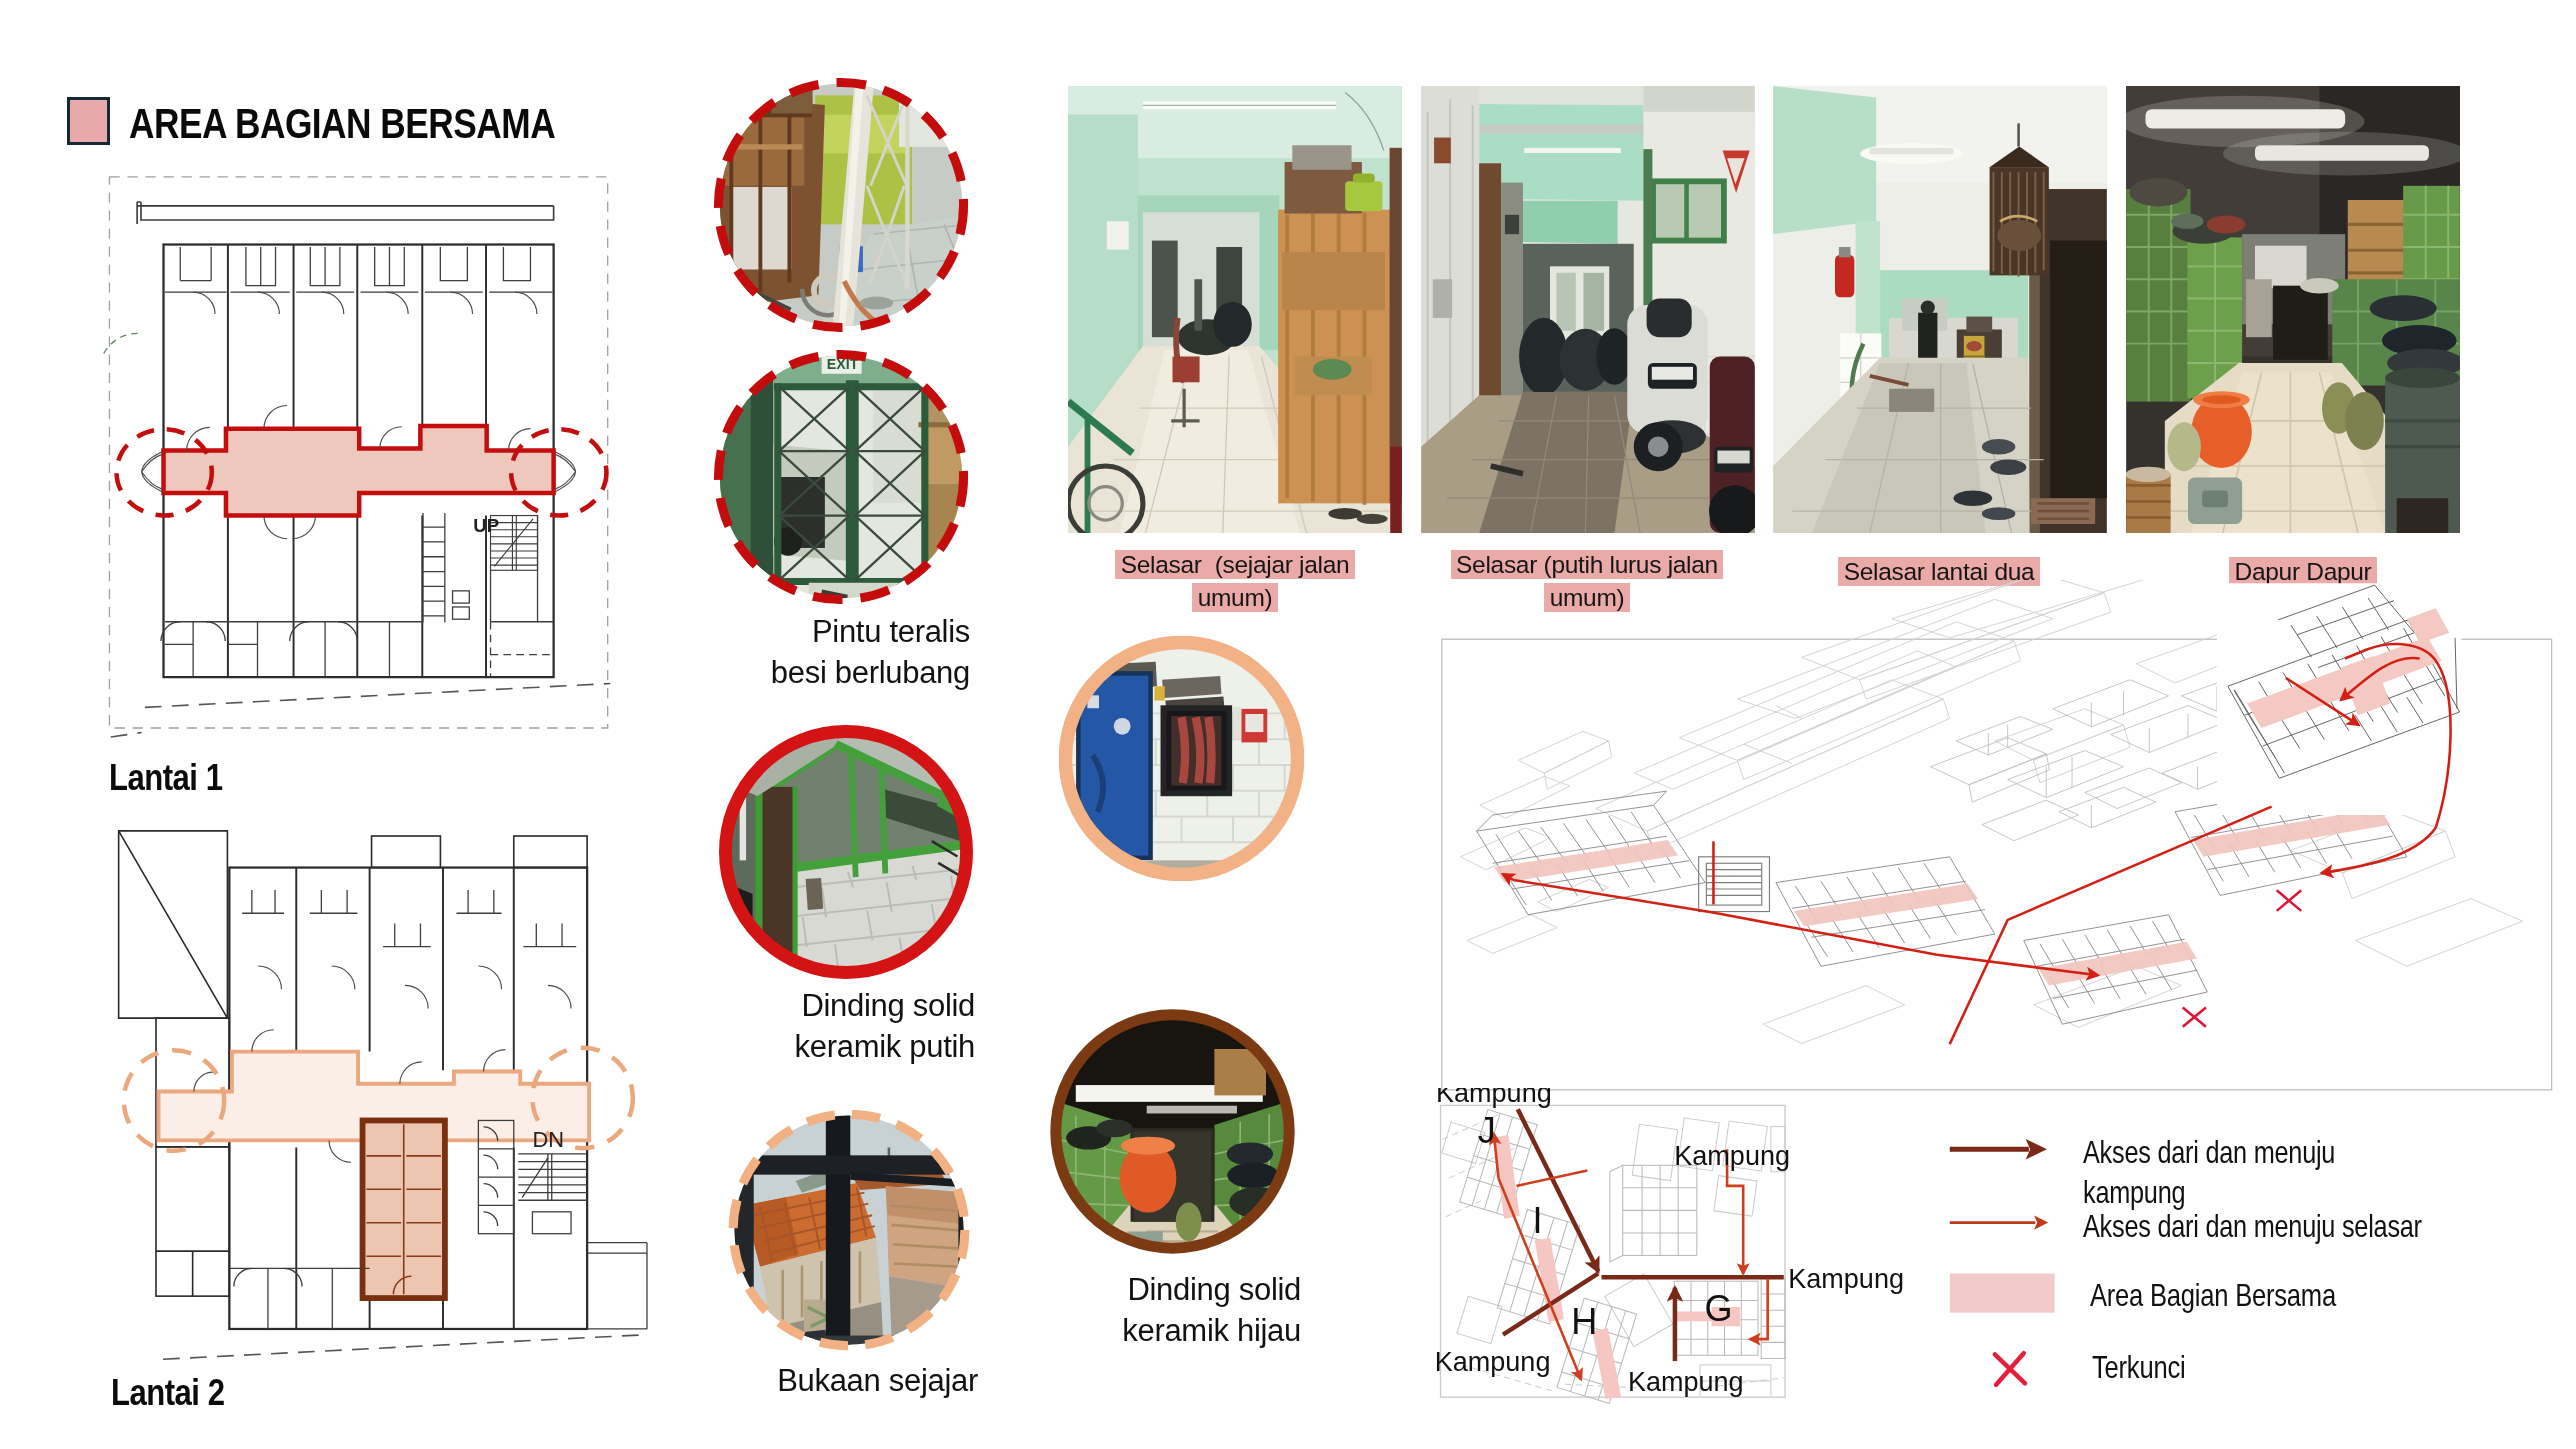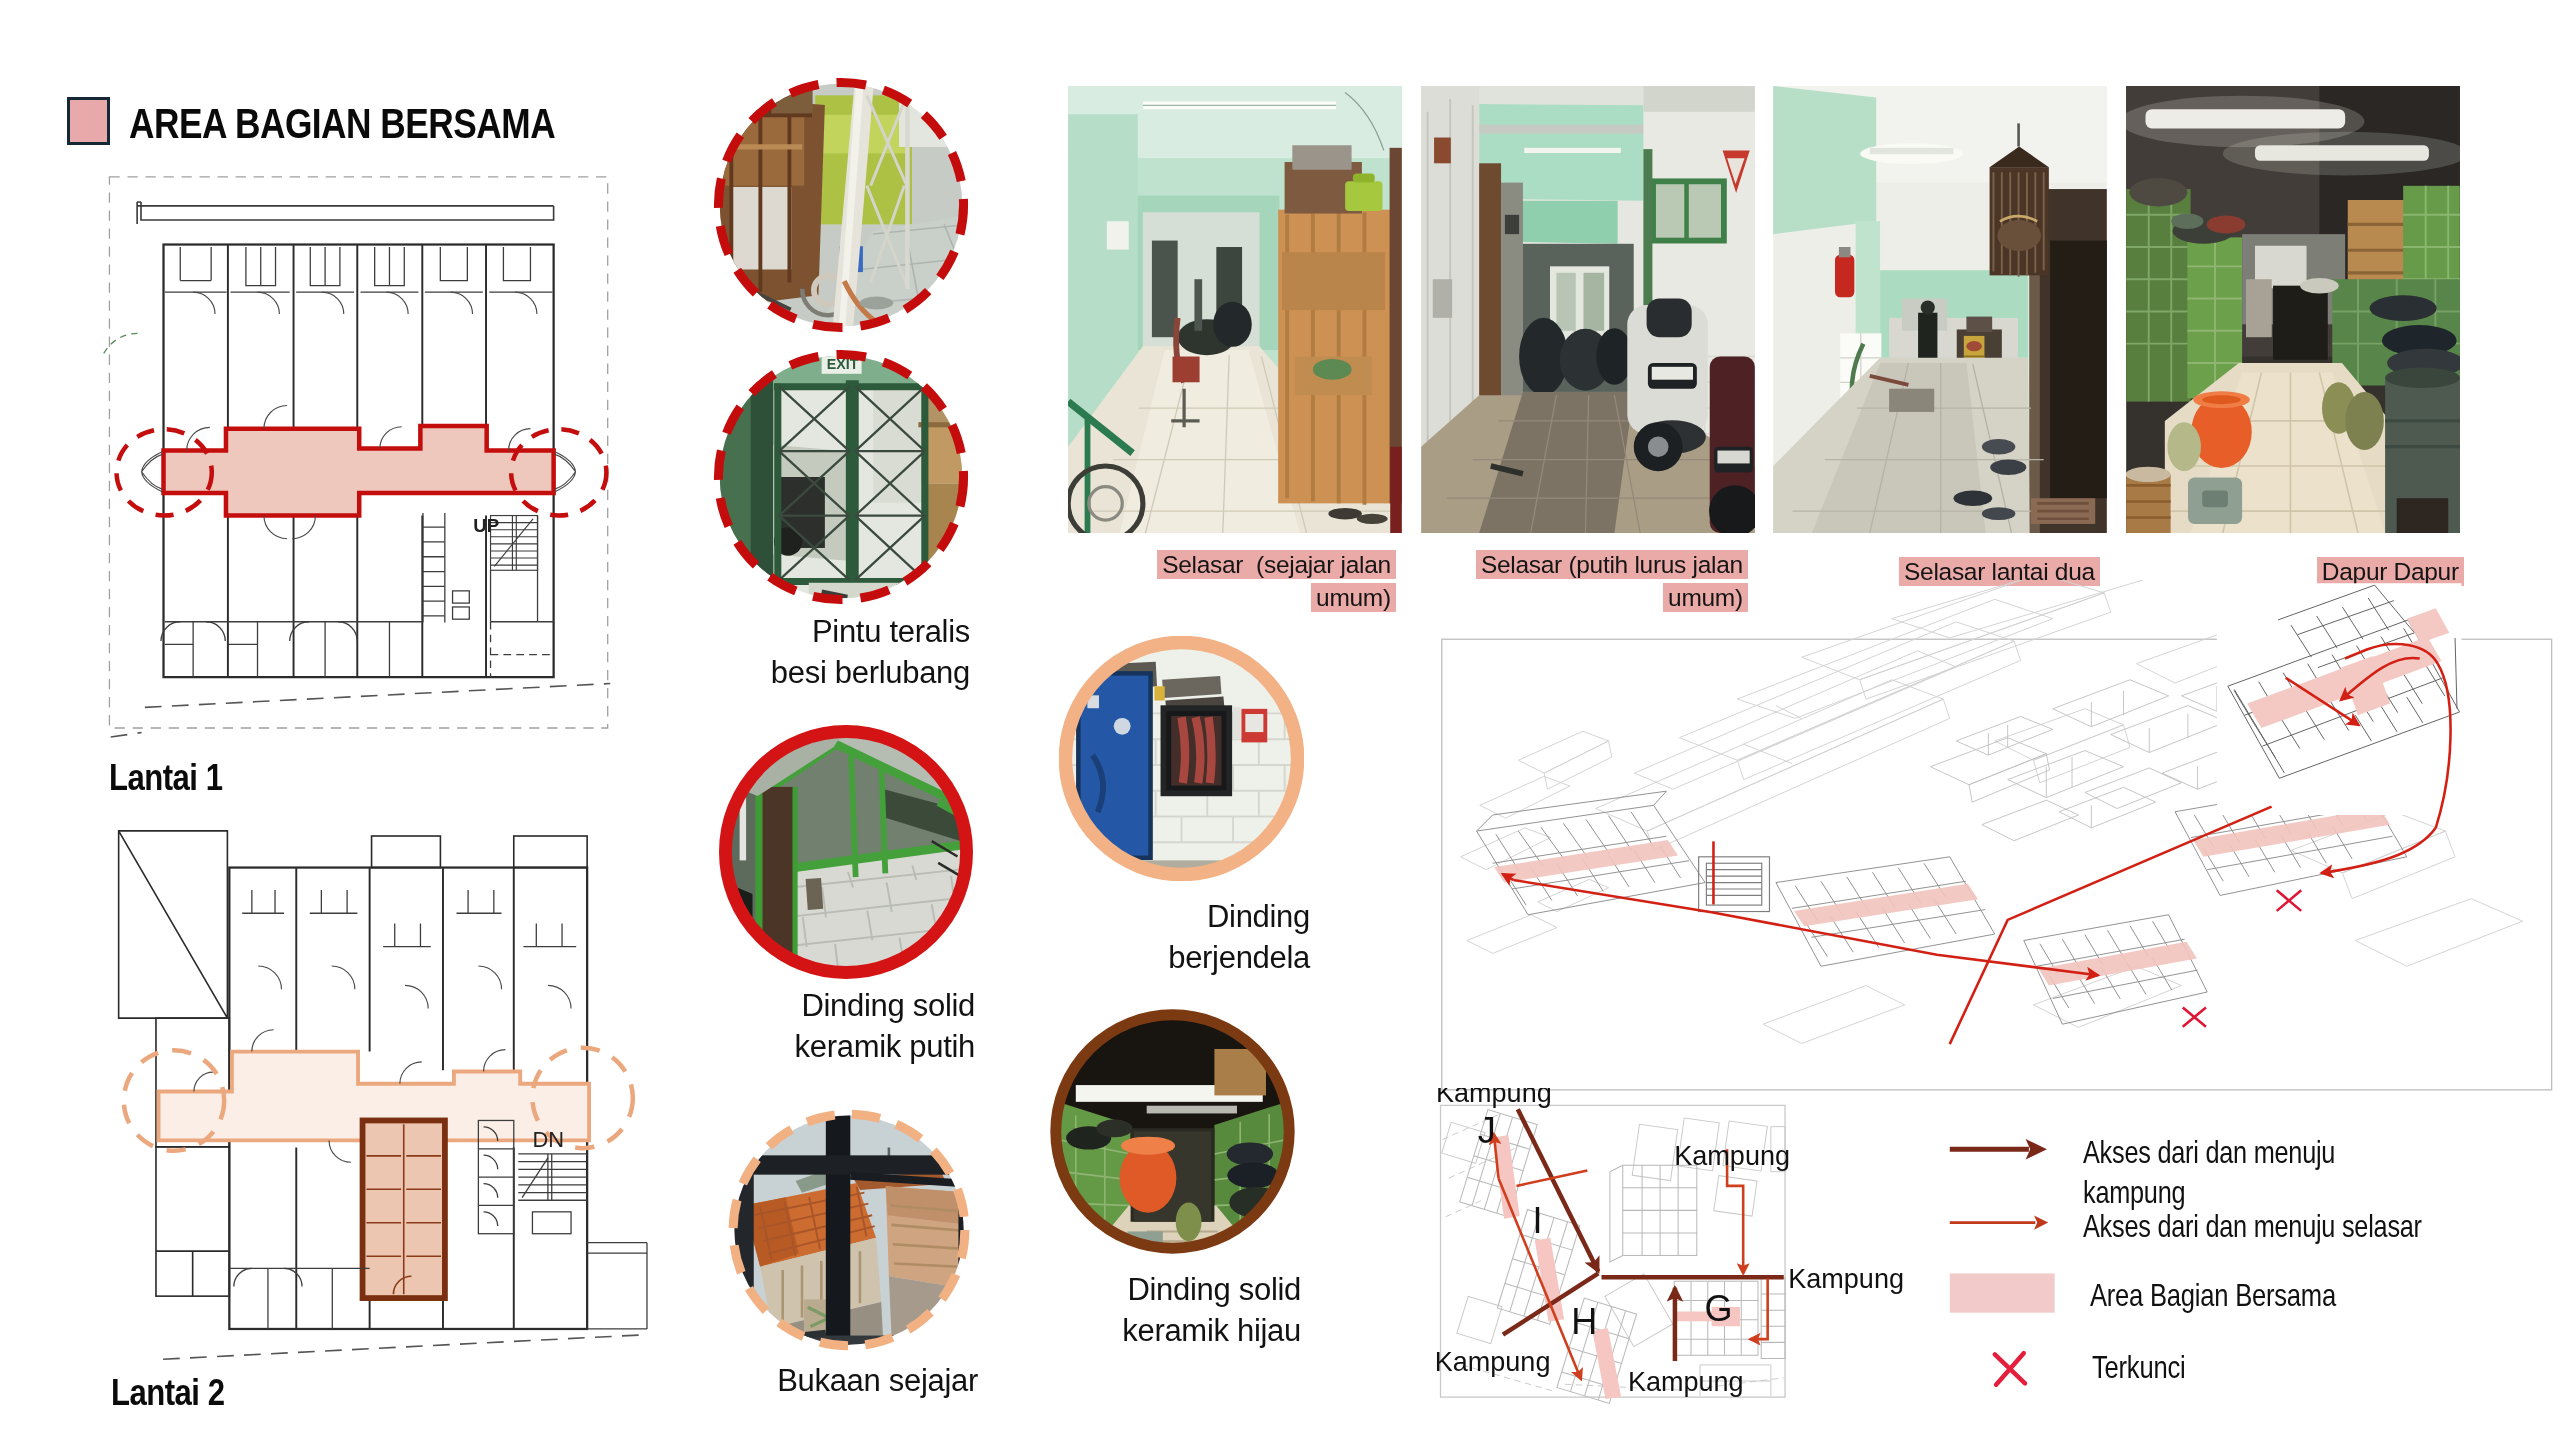--- a/index.html
+++ b/index.html
@@ -1,20 +1,20 @@
 <!DOCTYPE html>
 <html style="font-size:10.3px"><head>
 <meta charset="utf-8">
 <style>
   html,body{margin:0;padding:0;}
   .page{position:relative;width:2576px;height:1449px;background:#ffffff;overflow:hidden;
         font-family:"Liberation Sans", sans-serif;color:#111;}
   .abs{position:absolute;}
   .cap{font-size:31px;line-height:41px;text-align:right;color:#121212;letter-spacing:-0.3px;}
-  .plabel{font-size:24.5px;line-height:33px;text-align:right;color:#151515;letter-spacing:-0.3px;}
+  .plabel{font-size:24.5px;line-height:33px;text-align:center;color:#151515;letter-spacing:-0.3px;}
   .plabel span{background:#e9aaa8;padding:0.6px 5.2px;}
   .floorname{font-size:37px;font-weight:bold;color:#0b0b0b;letter-spacing:-0.6px;transform:scaleX(0.84);transform-origin:left center;}
 </style>
 </head>
 <body>
 <div class="page">
 
 <div class="abs" style="left:67px;top:97px;width:37px;height:42px;background:#e8a9ab;border:3.2px solid #152836;"></div>
 
 <div class="abs" style="left:129px;top:99px;font-size:43px;font-weight:bold;letter-spacing:-0.6px;color:#0a0a0a;transform:scaleX(0.82);transform-origin:left center;">AREA BAGIAN BERSAMA</div>
@@ -398,21 +398,20 @@
     <rect x="283" y="113" width="40" height="52" fill="#cc3a33"></rect>
     <rect x="289" y="121" width="28" height="28" fill="#e8e6e2"></rect>
     <rect x="270" y="110" width="12" height="50" fill="#e2e2dc"></rect>
     <rect x="148" y="78" width="16" height="22" fill="#d8b23a"></rect>
     <rect x="0" y="348" width="380" height="32" fill="#b0aca0"></rect>
   </g>
 
   <circle cx="190" cy="190" r="180" fill="none" stroke="#f2b285" stroke-width="21"></circle>
 </svg>
 
-<div class="abs cap" style="left:1052px;top:896px;width:258px;">Dinding<br>berjendela</div>
 
 <svg class="abs" style="left:1050px;top:1009px;" width="245" height="245" viewBox="0 0 380 380">
   <defs>
         <clipPath id="c6">
           <circle cx="190" cy="190" r="180"></circle>
         </clipPath>
       </defs>
   <g clip-path="url(#c6)">
     <rect x="0" y="0" width="380" height="380" fill="#181410"></rect>
     <rect x="40" y="118" width="290" height="26" fill="#f5f5ef"></rect>

